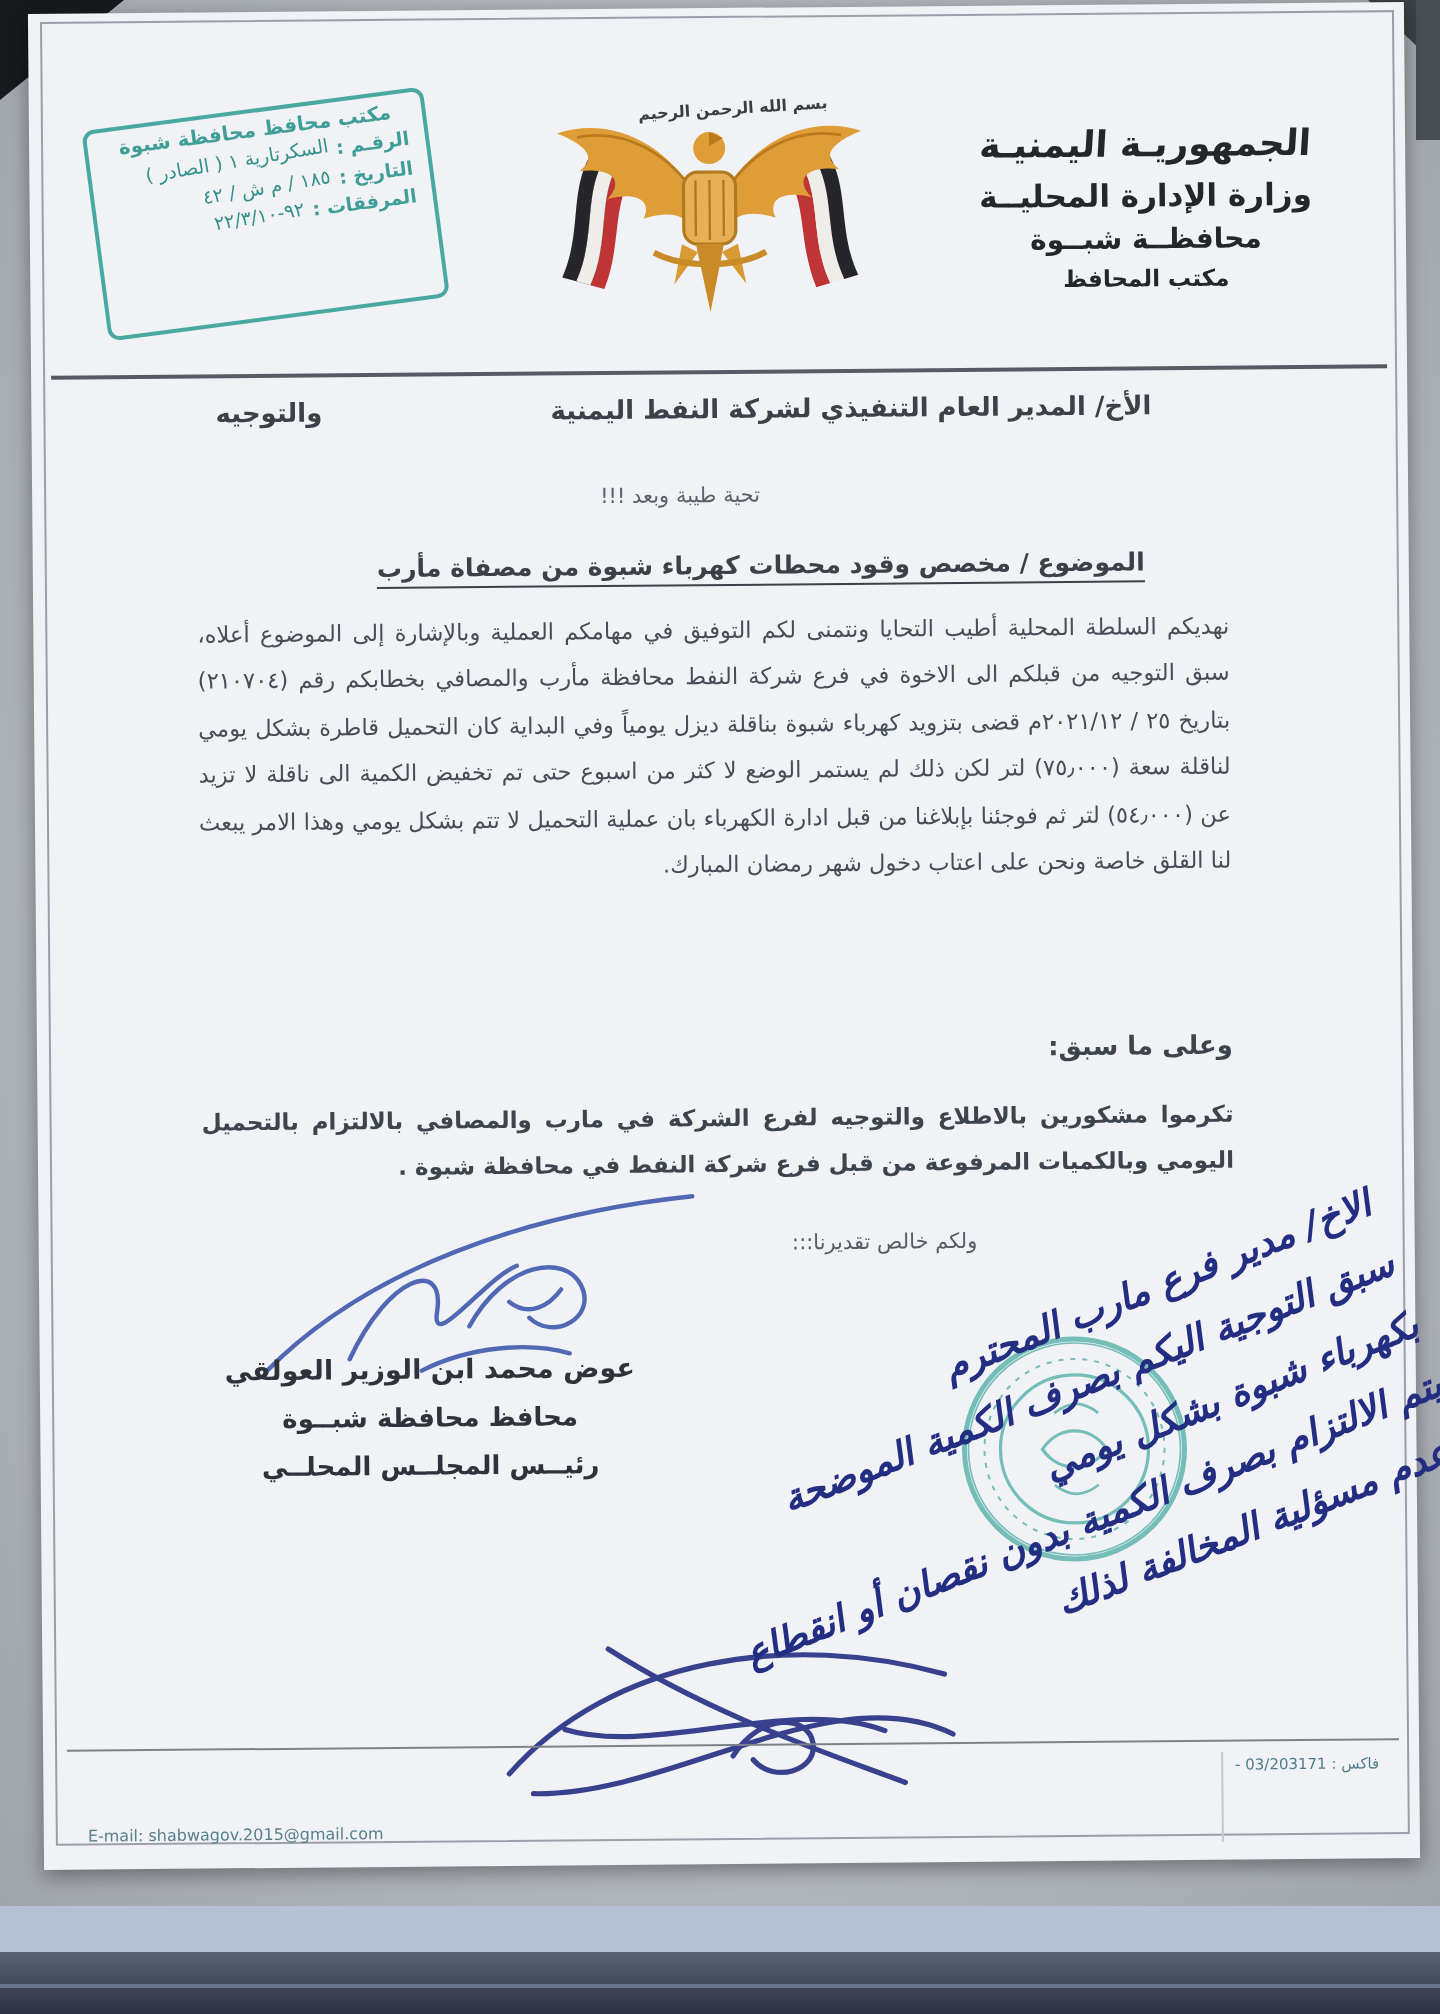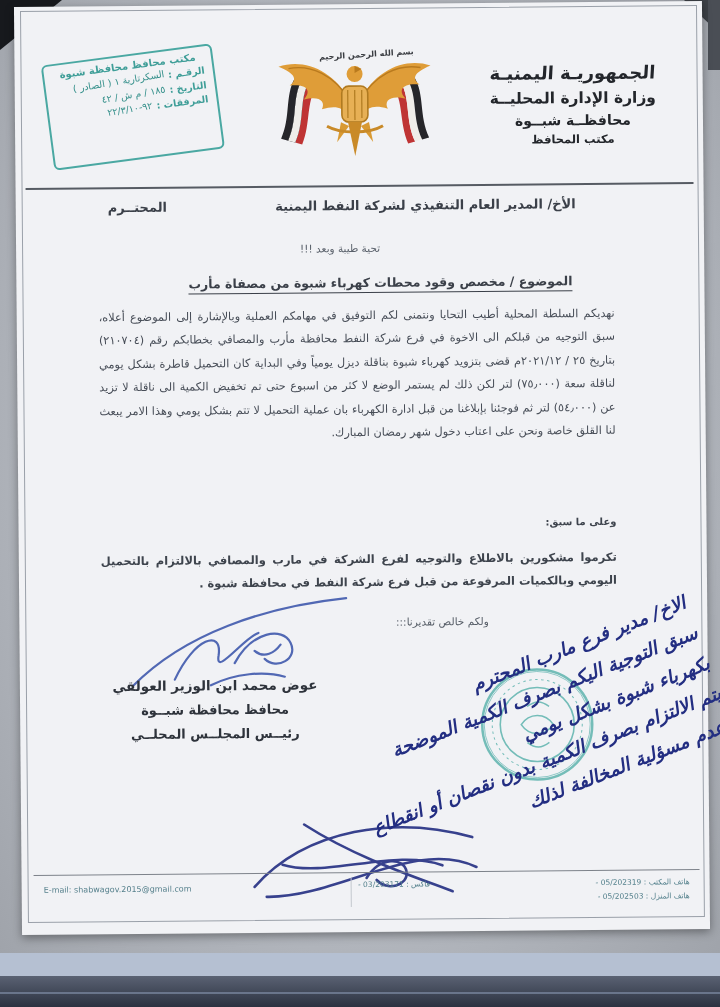--- a/index.html
+++ b/index.html
@@ -37,42 +37,42 @@
   .divider{position:absolute;top:181px;left:10px;right:10px;border-top:2px solid #565b63;}
   
   .to-row{position:absolute;top:194px;left:0;right:0;display:flex;justify-content:space-between;
     padding-right:128px;padding-left:92px;font-size:13px;font-weight:bold;color:#3b4049;direction:rtl;}
   .greeting{position:absolute;top:238px;left:0;right:40px;text-align:center;font-size:10.5px;color:#5a616b;}
   .subject-row{position:absolute;top:268px;right:132px;left:90px;direction:rtl;}
   .subject{display:inline-block;font-size:12.5px;font-weight:bold;color:#3b4049;
     border-bottom:1.5px solid #3b4049;padding-bottom:2px;}
   .body1{position:absolute;top:300px;right:90px;left:82px;font-size:11.3px;line-height:2.08;
     text-align:justify;color:#474d57;direction:rtl;}
-  .onabove{position:absolute;top:514px;right:90px;font-size:10px;font-weight:bold;color:#3e444d;}
+  .onabove{position:absolute;top:514px;right:90px;font-size:13px;font-weight:bold;color:#3e444d;}
   .body2{position:absolute;top:544px;right:90px;left:82px;font-size:11.5px;line-height:2.0;
     text-align:justify;color:#3e444d;font-weight:600;direction:rtl;}
   .regards{position:absolute;top:612px;left:358px;width:130px;text-align:center;font-size:10.5px;color:#555c66;}
   
   .sig-svg{position:absolute;left:95px;top:588px;width:240px;height:108px;}
   .sig-block{position:absolute;left:55px;top:672px;width:280px;text-align:center;color:#2e333b;direction:rtl;}
   .sig-name{font-size:13.5px;font-weight:bold;margin-bottom:9px;}
   .sig-title{font-size:13px;font-weight:bold;margin-bottom:9px;}
   .stamp-circle{position:absolute;left:455px;top:660px;width:125px;height:125px;opacity:.85;}
   
   .annot{position:absolute;right:28px;top:586px;width:382px;transform:rotate(-21deg);
     transform-origin:100% 0;direction:rtl;text-align:right;color:#232e82;
     font-size:18.5px;font-weight:600;font-style:italic;letter-spacing:.3px;line-height:1.75;}
   .flourish{position:absolute;left:225px;top:804px;width:235px;height:95px;}
   
   .footer-line{position:absolute;top:868px;left:12px;right:10px;border-top:1.5px solid #7d828a;}
   .footer{position:absolute;top:874px;left:16px;right:14px;display:flex;direction:rtl;
     justify-content:space-between;color:#4f7d89;font-size:7.5px;line-height:1.9;}
   .fcol{padding:0 6px;}
   .fcol.sep{border-left:1px solid #c3c8ce;}
-  .f-email{direction:ltr;font-size:8px;padding-top:2px;color:#56808c;}
+  .f-email{direction:ltr;font-size:8px;padding-top:2px;color:#56808c;margin-top:28px;}
   .watermark{position:absolute;left:16px;top:933px;font-size:16px;font-weight:bold;color:#17191d;
     letter-spacing:.2px;font-family:"DejaVu Sans",sans-serif;}
 </style>
 </head>
 <body>
 
 <div class="page-wrap">
   <div class="bg"></div>
   <div class="strip-light"></div>
   <div class="band-dark"></div>
@@ -135,21 +135,21 @@
       <div class="h-rep">الجمهوريـة اليمنيـة</div>
       <div class="h-min">وزارة الإدارة المحليــة</div>
       <div class="h-gov">محافظــة شبــوة</div>
       <div class="h-off">مكتب المحافظ</div>
     </div>
 
     <div class="divider"></div>
 
     <div class="to-row">
       <span>الأخ/ المدير العام التنفيذي لشركة النفط اليمنية</span>
-      <span>المحتــرم</span>
+      <span>والتوجيه</span>
     </div>
 
     <div class="greeting">تحية طيبة وبعد !!!</div>
 
     <div class="subject-row">
       <span class="subject">الموضوع / مخصص وقود محطات كهرباء شبوة من مصفاة مأرب</span>
     </div>
 
     <div class="body1">نهديكم السلطة المحلية أطيب التحايا ونتمنى لكم التوفيق في مهامكم العملية وبالإشارة إلى الموضوع أعلاه، سبق التوجيه من قبلكم الى الاخوة في فرع شركة النفط محافظة مأرب والمصافي بخطابكم رقم (٢١٠٧٠٤) بتاريخ ٢٥ / ٢٠٢١/١٢م قضى بتزويد كهرباء شبوة بناقلة ديزل يومياً وفي البداية كان التحميل قاطرة بشكل يومي لناقلة سعة (٧٥٫٠٠٠) لتر لكن ذلك لم يستمر الوضع لا كثر من اسبوع حتى تم تخفيض الكمية الى ناقلة لا تزيد عن (٥٤٫٠٠٠) لتر ثم فوجئنا بإبلاغنا من قبل ادارة الكهرباء بان عملية التحميل لا تتم بشكل يومي وهذا الامر يبعث لنا القلق خاصة ونحن على اعتاب دخول شهر رمضان المبارك.</div>
 
@@ -200,24 +200,20 @@
         <path d="M8 78 C60 20 150 8 226 30"></path>
         <path d="M20 88 C90 90 170 30 230 60"></path>
         <path d="M58 16 C110 50 170 70 206 84"></path>
         <path d="M120 70 C134 48 158 50 160 64 C162 78 140 84 130 72"></path>
         <path d="M36 56 C80 70 150 40 196 58"></path>
       </g>
     </svg>
 
     <div class="footer-line"></div>
     <div class="footer">
-      <div class="fcol">
-        <div>هاتف المكتب : 05/202319 -</div>
-        <div>هاتف المنزل : 05/202503 -</div>
-      </div>
       <div class="fcol sep">
         <div>فاكس : 03/203171 -</div>
       </div>
       <div class="fcol f-email">E-mail: shabwagov.2015@gmail.com</div>
     </div>
   </div>
 
 </div>
 
 </body></html>

